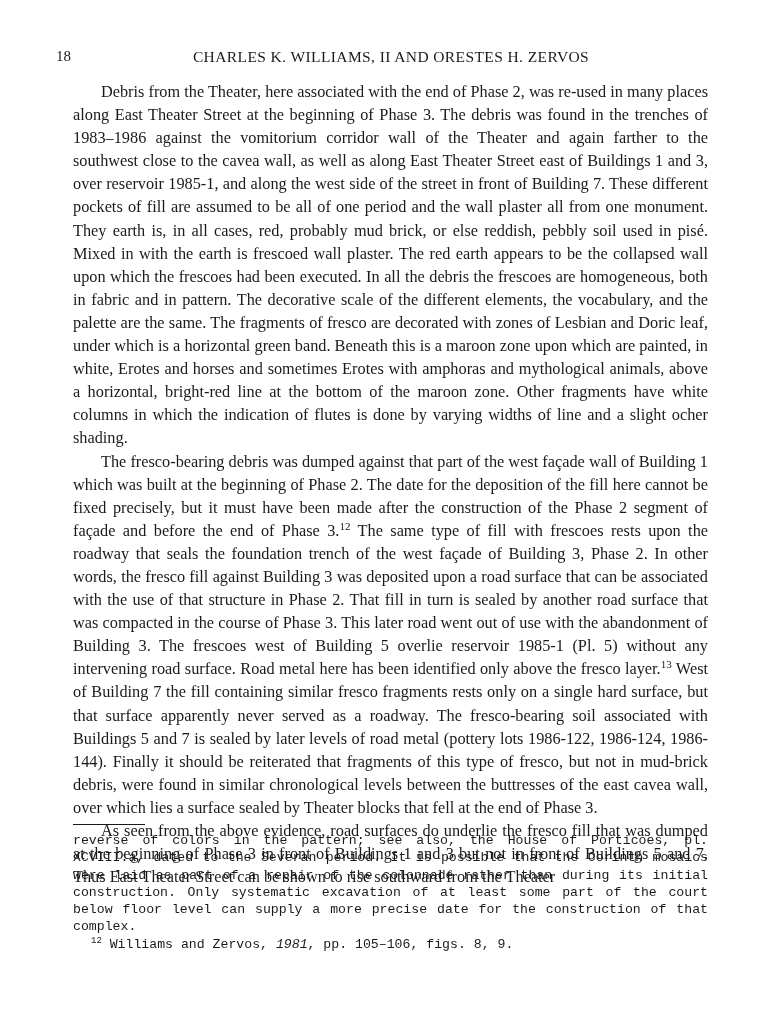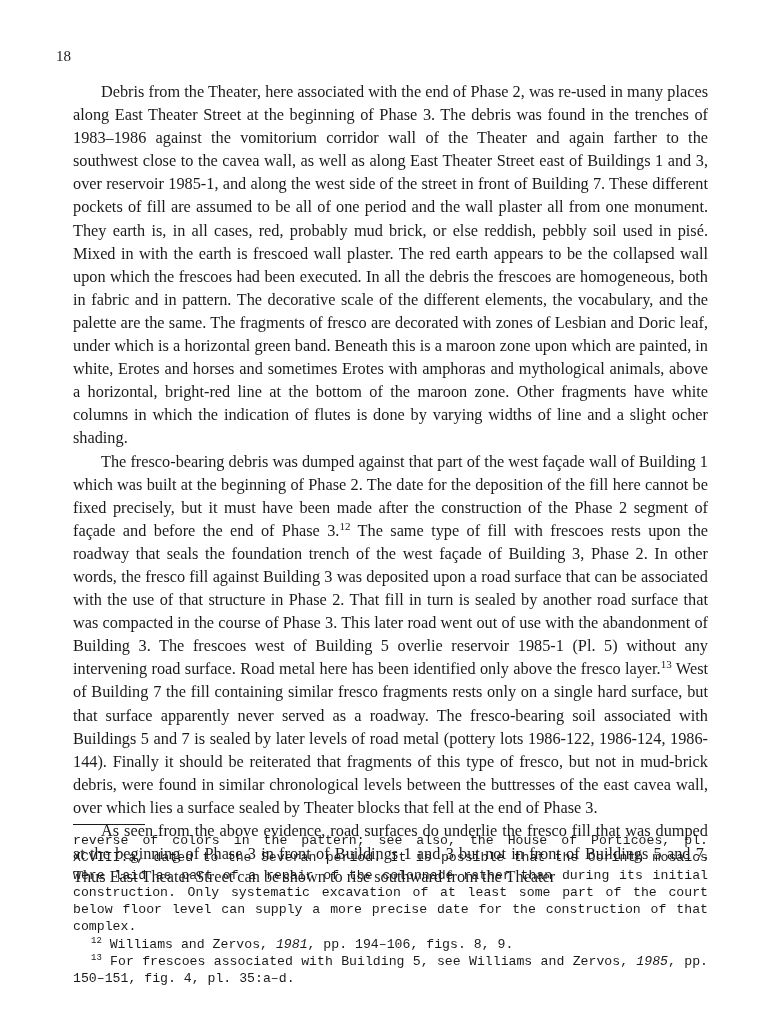--- a/index.html
+++ b/index.html
@@ -82,28 +82,28 @@
   }
   .it { font-style: italic; }
 </style>
 </head>
 <body>
 
 <div class="page">
 
   <div class="header">
     <div class="folio">18</div>
+    <div class="running-title">CHARLES K. WILLIAMS, II AND ORESTES H. ZERVOS</div>
   </div>
 
   <div class="body">
     <p>Debris from the Theater, here associated with the end of Phase 2, was re-used in many places along East Theater Street at the beginning of Phase 3. The debris was found in the trenches of 1983–1986 against the vomitorium corridor wall of the Theater and again farther to the southwest close to the cavea wall, as well as along East Theater Street east of Buildings 1 and 3, over reservoir 1985-1, and along the west side of the street in front of Building 7. These different pockets of fill are assumed to be all of one period and the wall plaster all from one monument. They earth is, in all cases, red, probably mud brick, or else reddish, pebbly soil used in pisé. Mixed in with the earth is frescoed wall plaster. The red earth appears to be the collapsed wall upon which the frescoes had been executed. In all the debris the frescoes are homogeneous, both in fabric and in pattern. The decorative scale of the different elements, the vocabulary, and the palette are the same. The fragments of fresco are decorated with zones of Lesbian and Doric leaf, under which is a horizontal green band. Beneath this is a maroon zone upon which are painted, in white, Erotes and horses and sometimes Erotes with amphoras and mythological animals, above a horizontal, bright-red line at the bottom of the maroon zone. Other fragments have white columns in which the indication of flutes is done by varying widths of line and a slight ocher shading.</p>
     <p><span>The fresco-bearing debris was dumped against that part of the west façade wall of Building 1 which was built at the beginning of Phase 2. The date for the deposition of the fill here cannot be fixed precisely, but it must have been made after the construction of the Phase 2 segment of façade and before the end of Phase 3.</span><sup>12</sup><span> The same type of fill with frescoes rests upon the roadway that seals the foundation trench of the west façade of Building 3, Phase 2. In other words, the fresco fill against Building 3 was deposited upon a road surface that can be associated with the use of that structure in Phase 2. That fill in turn is sealed by another road surface that was compacted in the course of Phase 3. This later road went out of use with the abandonment of Building 3. The frescoes west of Building 5 overlie reservoir 1985-1 (Pl. 5) without any intervening road surface. Road metal here has been identified only above the fresco layer.</span><sup>13</sup><span> West of Building 7 the fill containing similar fresco fragments rests only on a single hard surface, but that surface apparently never served as a roadway. The fresco-bearing soil associated with Buildings 5 and 7 is sealed by later levels of road metal (pottery lots 1986-122, 1986-124, 1986-144). Finally it should be reiterated that fragments of this type of fresco, but not in mud-brick debris, were found in similar chronological levels between the buttresses of the east cavea wall, over which lies a surface sealed by Theater blocks that fell at the end of Phase 3.</span></p>
     <p>As seen from the above evidence, road surfaces do underlie the fresco fill that was dumped at the beginning of Phase 3 in front of Buildings 1 and 3 but not in front of Buildings 5 and 7. Thus East Theater Street can be shown to rise southward from the Theater</p>
   </div>
 
   <div class="footnotes">
     <div class="fn-rule"></div>
     <p>reverse of colors in the pattern; see also, the House of Porticoes, pl. XCVIII:a, dated to the Severan period. It is possible that the Corinth mosaics were laid as part of a repair of the colonnade rather than during its initial construction. Only systematic excavation of at least some part of the court below floor level can supply a more precise date for the construction of that complex.</p>
-    <p class="indented"><sup>12</sup> <span>Williams and Zervos, </span><span class="it">1981</span><span>, pp. 194–106, figs. 8, 9.</span></p>
-    <p class="indented"><sup>13</sup> <span>For frescoes associated with Building 5, see Williams and Zervos, </span><span class="it">1985</span><span>, pp. 150–151, fig. 4, pl. 35:a–d.</span></p>
+    <p class="indented"><sup>12</sup> <span>Williams and Zervos, </span><span class="it">1981</span><span>, pp. 105–106, figs. 8, 9.</span></p>
   </div>
 
 </div>
 
 </body></html>

